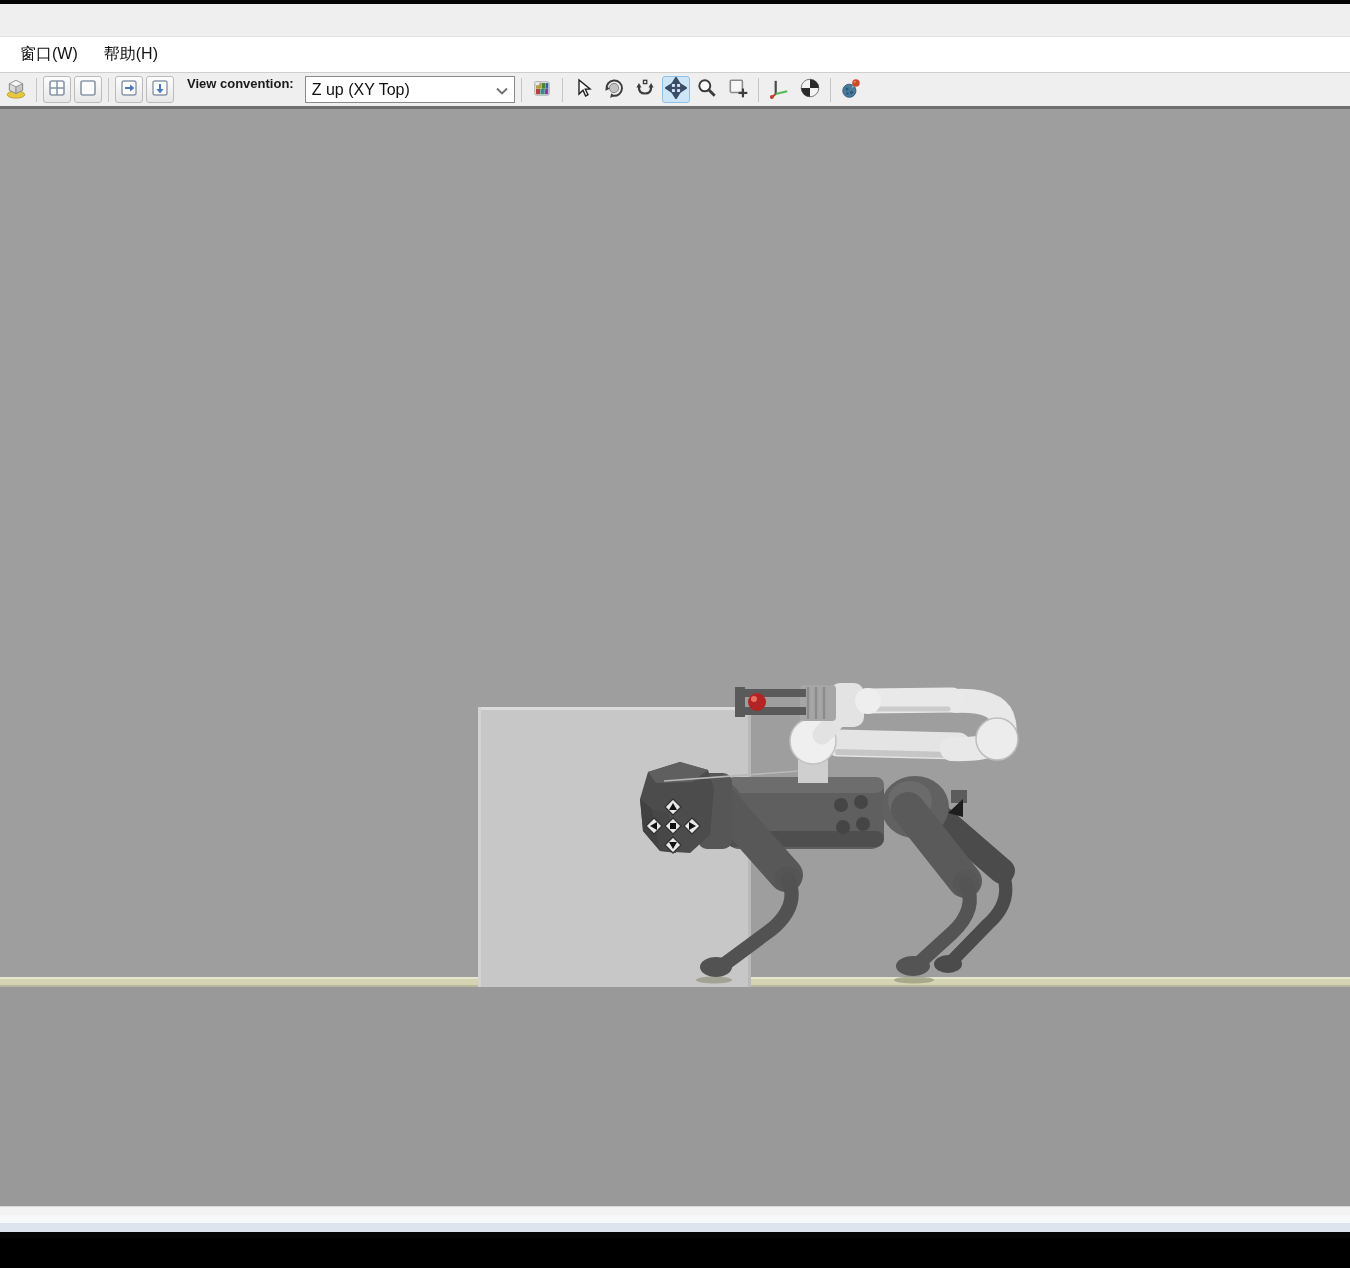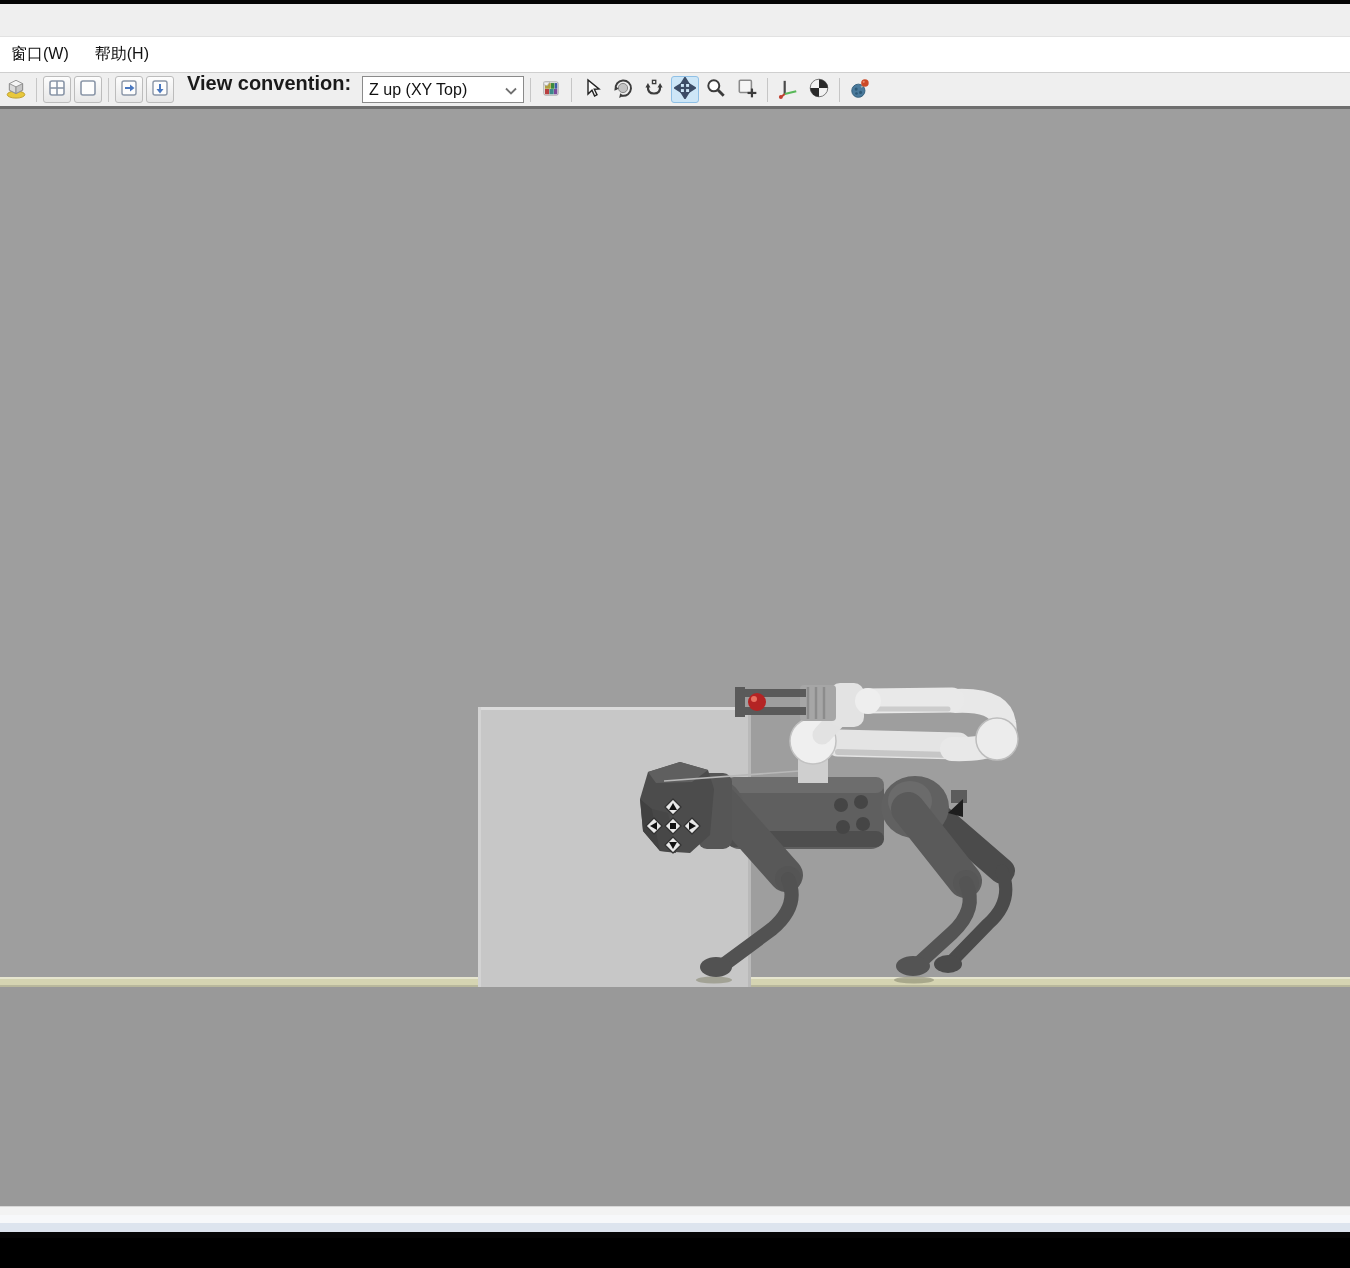--- a/index.html
+++ b/index.html
@@ -4,35 +4,35 @@
 <style>
   * { margin:0; padding:0; box-sizing:border-box; }
   html,body { width:1350px; height:1268px; overflow:hidden; background:#000;
               font-family:"Liberation Sans", sans-serif; }
   .app { width:1350px; height:1268px; display:flex; flex-direction:column; }
 
   
   .titlebar-black { height:4px; background:#050505; }
   .titlestrip { height:33px; background:#efefef; border-bottom:1px solid #e2e2e2; }
   .menubar { height:35px; background:#ffffff; display:flex; align-items:center;
-             padding-left:1px; gap:6px; }
+             padding-left:10px; gap:6px; }
   .menu-item { font-size:16px; color:#111; padding:3px 10px; cursor:default; }
 
   .toolbar { height:37px; background:#efefef; border-top:1px solid #cfcfcf;
              border-bottom:3px solid #6e6e6e; display:flex; align-items:center;
              padding:0 2px; gap:3px; }
   .tbtn { width:28px; height:27px; border:1px solid #bcbcbc; border-radius:3px;
           background:linear-gradient(#fdfdfd,#e7e7e7); display:flex;
           align-items:center; justify-content:center; flex:0 0 auto; }
   .tbtn.flat { border-color:transparent; background:transparent; }
   .tbtn.selected { background:#cde6f7; border-color:#8fc0e6; }
   .tsep { width:1px; height:24px; background:#c6c6c6; margin:0 3px; flex:0 0 auto; }
-  .vc-label { font-size:20px; font-weight:600; color:#1a1a1a; margin:0 8px 12px 10px;
+  .vc-label { font-size:13px; font-weight:600; color:#1a1a1a; margin:0 8px 12px 10px;
               white-space:nowrap; }
-  .vc-combo { width:162px; height:27px; background:#fff; border:1px solid #8a8a8a;
+  .vc-combo { width:210px; height:27px; background:#fff; border:1px solid #8a8a8a;
               display:flex; align-items:center; padding:0 6px; gap:4px; }
   .vc-value { flex:1; font-size:16px; color:#111; white-space:nowrap; overflow:hidden; }
 
   
   .viewport { height:1097px; position:relative; background:#9e9e9e; }
   .viewport svg { display:block; }
 
   
   .bstrip1 { height:9px; background:#f3f3f3; border-top:1px solid #d8d8d8; }
   .timebar { height:30px; background:#92a5c4; border-top:1px solid #7d90ad;

